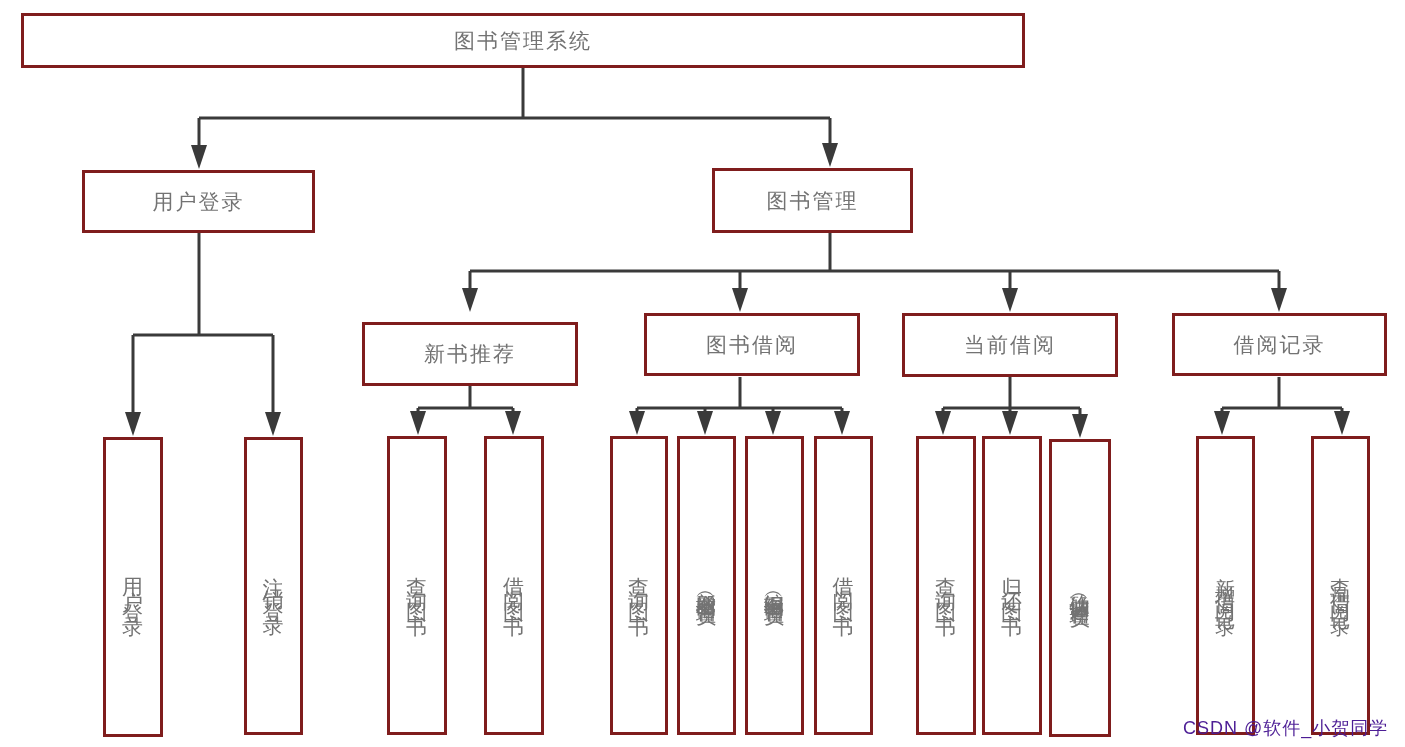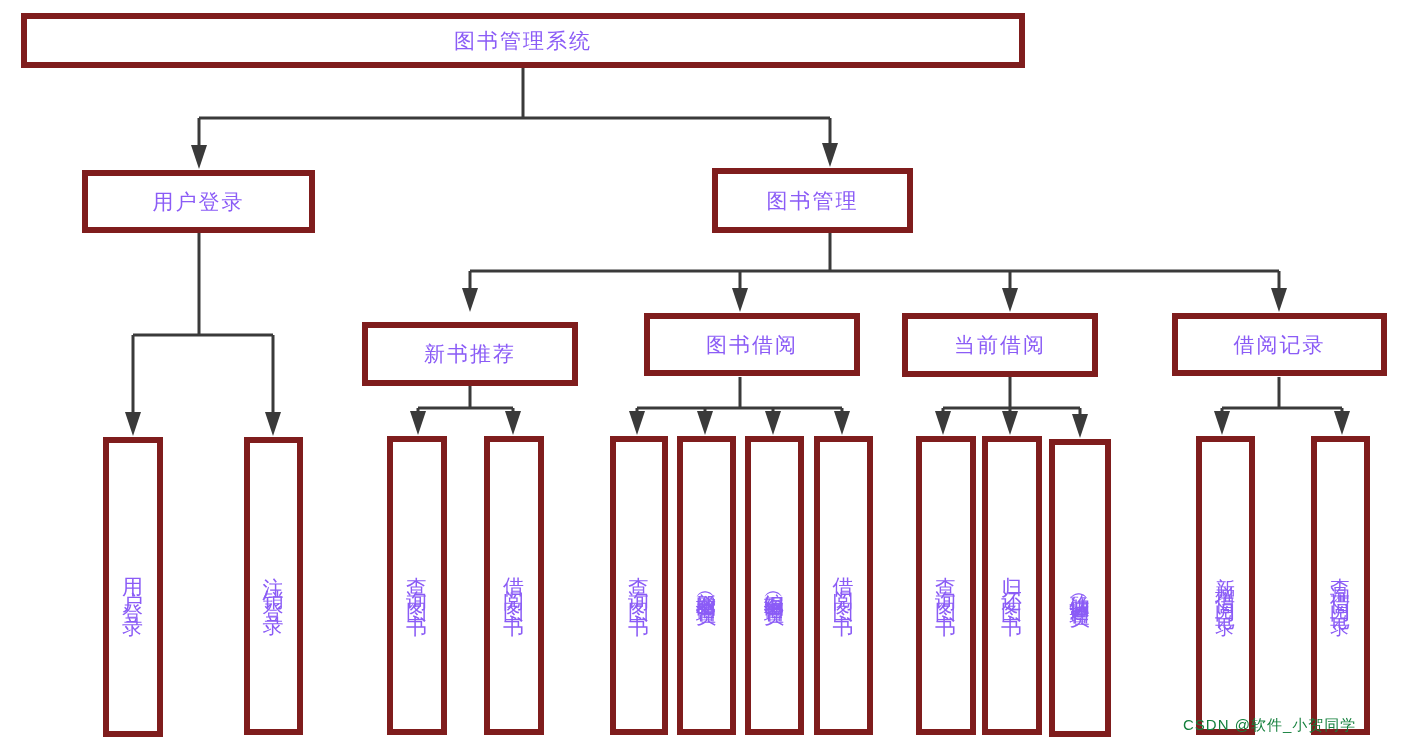--- a/index.html
+++ b/index.html
@@ -19,45 +19,45 @@
     position: absolute;
     left: 0; top: 0;
     width: 1405px;
     height: 747px;
     z-index: 1;
   }
   .box {
     position: absolute;
     box-sizing: border-box;
     background: #ffffff;
-    border: 6px solid #7f1d1d;
+    border: 3px solid #7f1d1d;
     display: flex;
     align-items: center;
     justify-content: center;
-    color: #8b5cf6;
+    color: #737373;
     font-size: 21px;
     letter-spacing: 2px;
     z-index: 2;
     text-align: center;
     line-height: 1.2;
   }
   .vbox {
     writing-mode: vertical-rl;
     text-orientation: mixed;
     letter-spacing: 13px;
     font-size: 21px;
   }
   .vbox.med { letter-spacing: 8px; font-size: 20px; }
   .vbox.long { letter-spacing: 2px; font-size: 20px; }
   #watermark {
     position: absolute;
     left: 1183px;
     top: 716px;
-    font-size: 15px;
-    color: #15803d;
+    font-size: 18px;
+    color: #4c1d95;
     letter-spacing: 1px;
     z-index: 3;
     white-space: nowrap;
   }
 </style>
 </head>
 <body>
 
 <div id="stage">
 
@@ -92,21 +92,21 @@
     </g>
   </svg>
 
   <div class="box" style="left:21px; top:13px; width:1004px; height:55px;">图书管理系统</div>
 
   <div class="box" style="left:82px; top:170px; width:233px; height:63px;">用户登录</div>
   <div class="box" style="left:712px; top:168px; width:201px; height:65px;">图书管理</div>
 
   <div class="box" style="left:362px; top:322px; width:216px; height:64px;">新书推荐</div>
   <div class="box" style="left:632px; top:313px; width:216px; height:63px;margin-left:12px;">图书借阅</div>
-  <div class="box" style="left:902px; top:313px; width:196px; height:64px;">当前借阅</div>
+  <div class="box" style="left:902px; top:313px; width:216px; height:64px;">当前借阅</div>
   <div class="box" style="left:1172px; top:313px; width:215px; height:63px;">借阅记录</div>
 
   <div class="box vbox" style="left:103px; top:437px; width:60px; height:300px;">用户登录</div>
   <div class="box vbox" style="left:244px; top:437px; width:59px; height:298px;">注销登录</div>
 
   <div class="box vbox" style="left:387px; top:436px; width:60px; height:299px;">查询图书</div>
   <div class="box vbox" style="left:484px; top:436px; width:60px; height:299px;">借阅图书</div>
 
   <div class="box vbox" style="left:610px; top:436px; width:58px; height:299px;">查询图书</div>
   <div class="box vbox long" style="left:677px; top:436px; width:59px; height:299px;">新增图书（管理员）</div>

